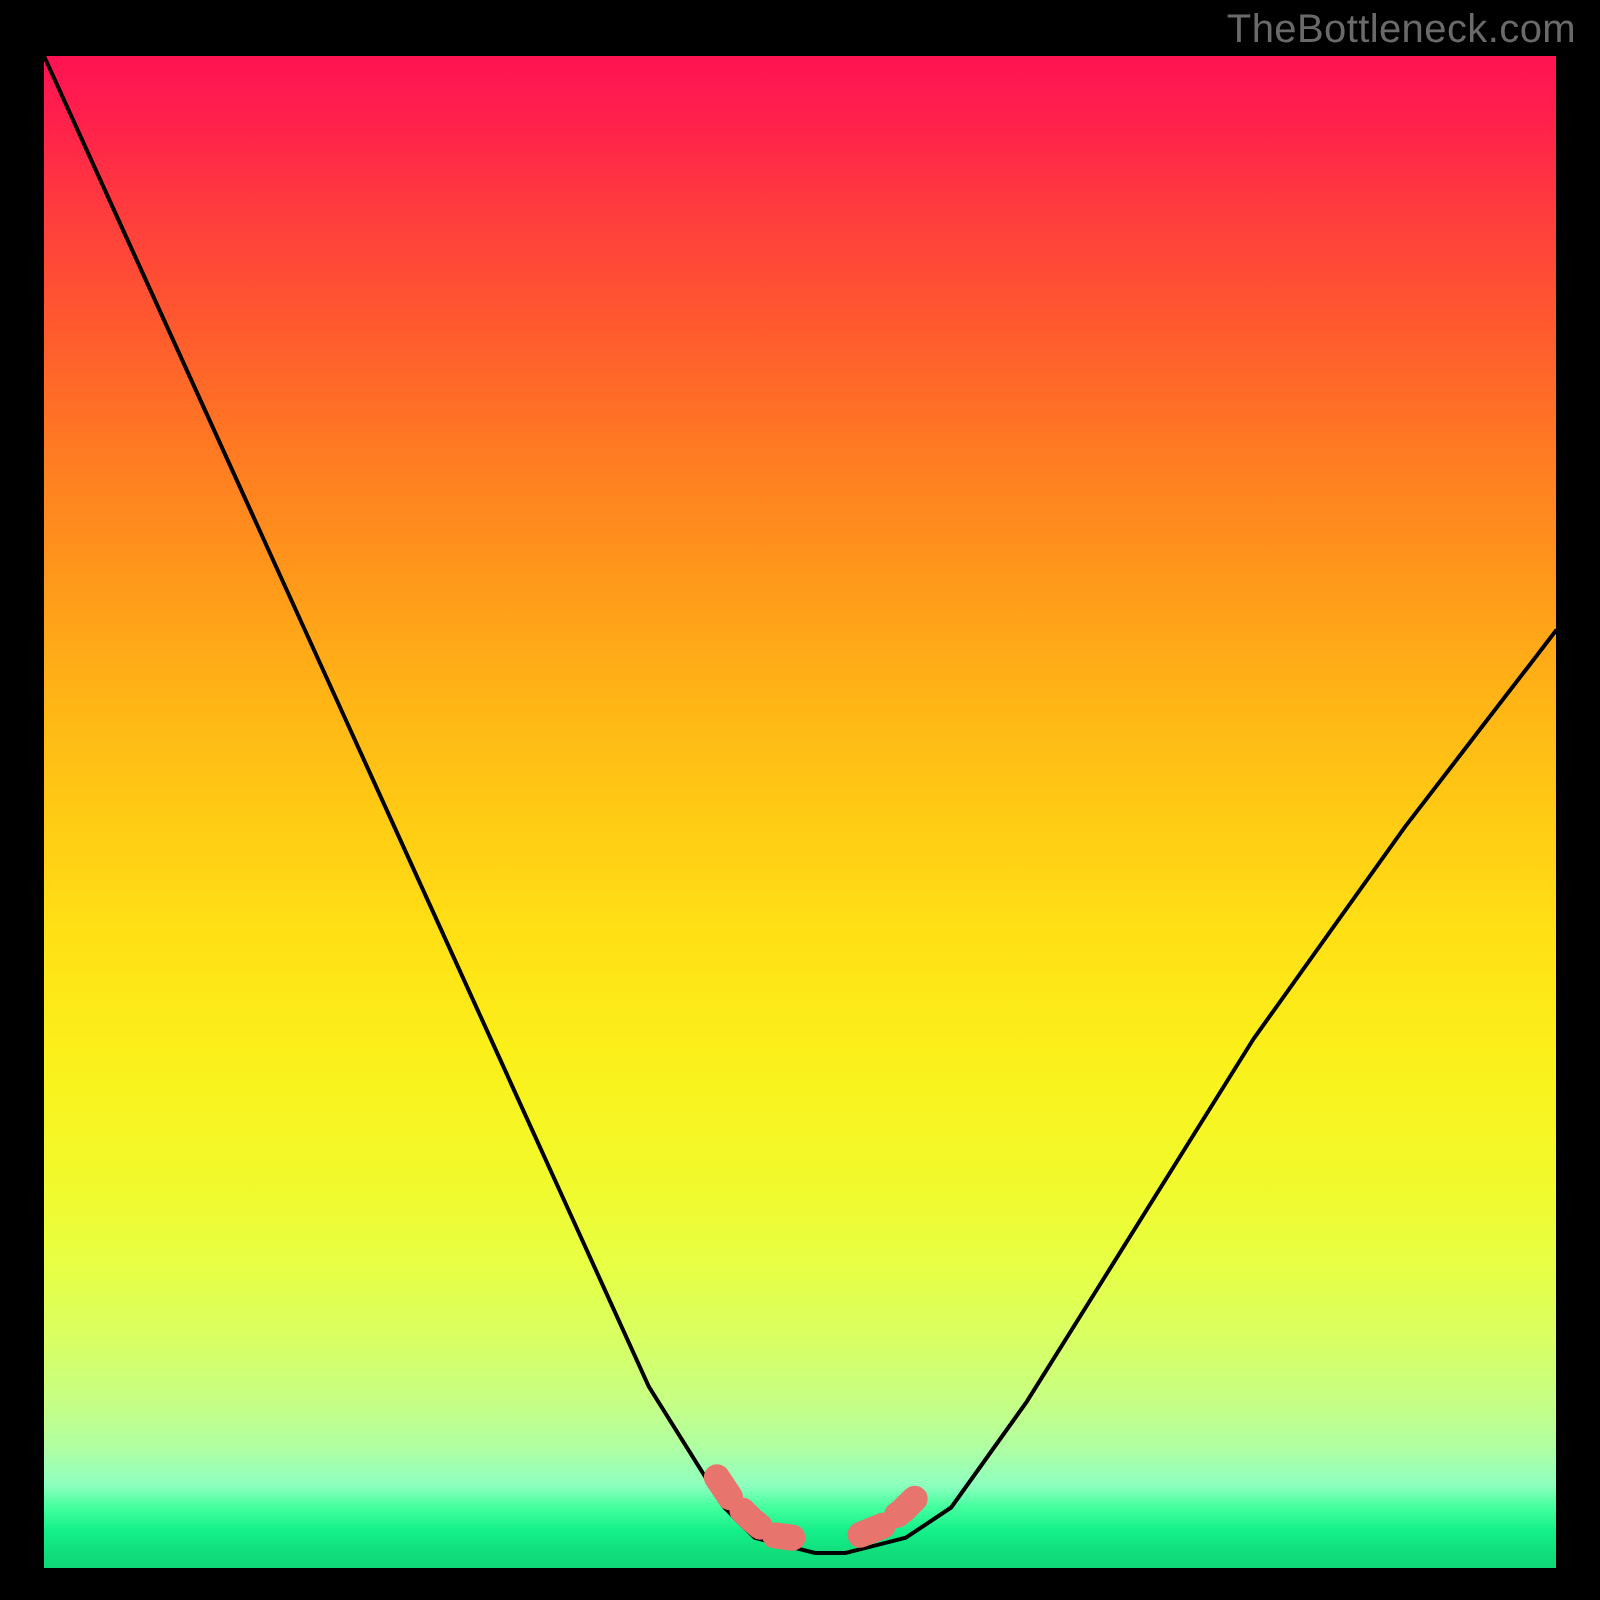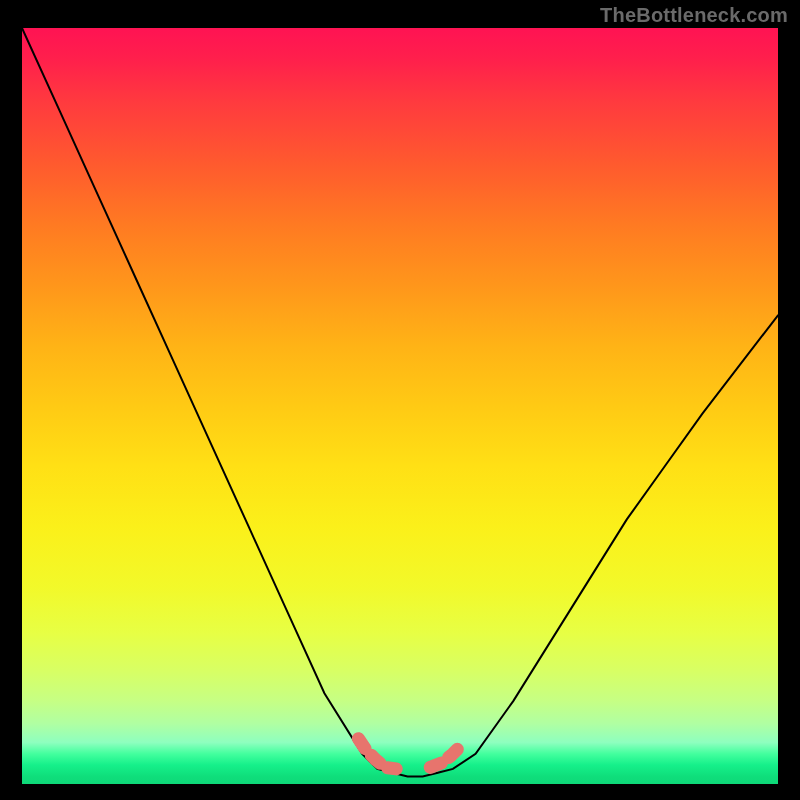--- a/index.html
+++ b/index.html
@@ -9,21 +9,21 @@
     background: #000;
     position: relative;
     font-family: Arial, Helvetica, sans-serif;
     overflow: hidden;
   }
   .watermark {
     position: absolute;
     top: 4px;
     right: 12px;
     font-size: 20px;
-    font-weight: 700;
+    font-weight: 400;
     color: #6a6a6a;
     z-index: 10;
     letter-spacing: 0.2px;
   }
   .plot-frame {
     position: absolute;
     left: 22px;
     top: 28px;
     width: 756px;
     height: 756px;

